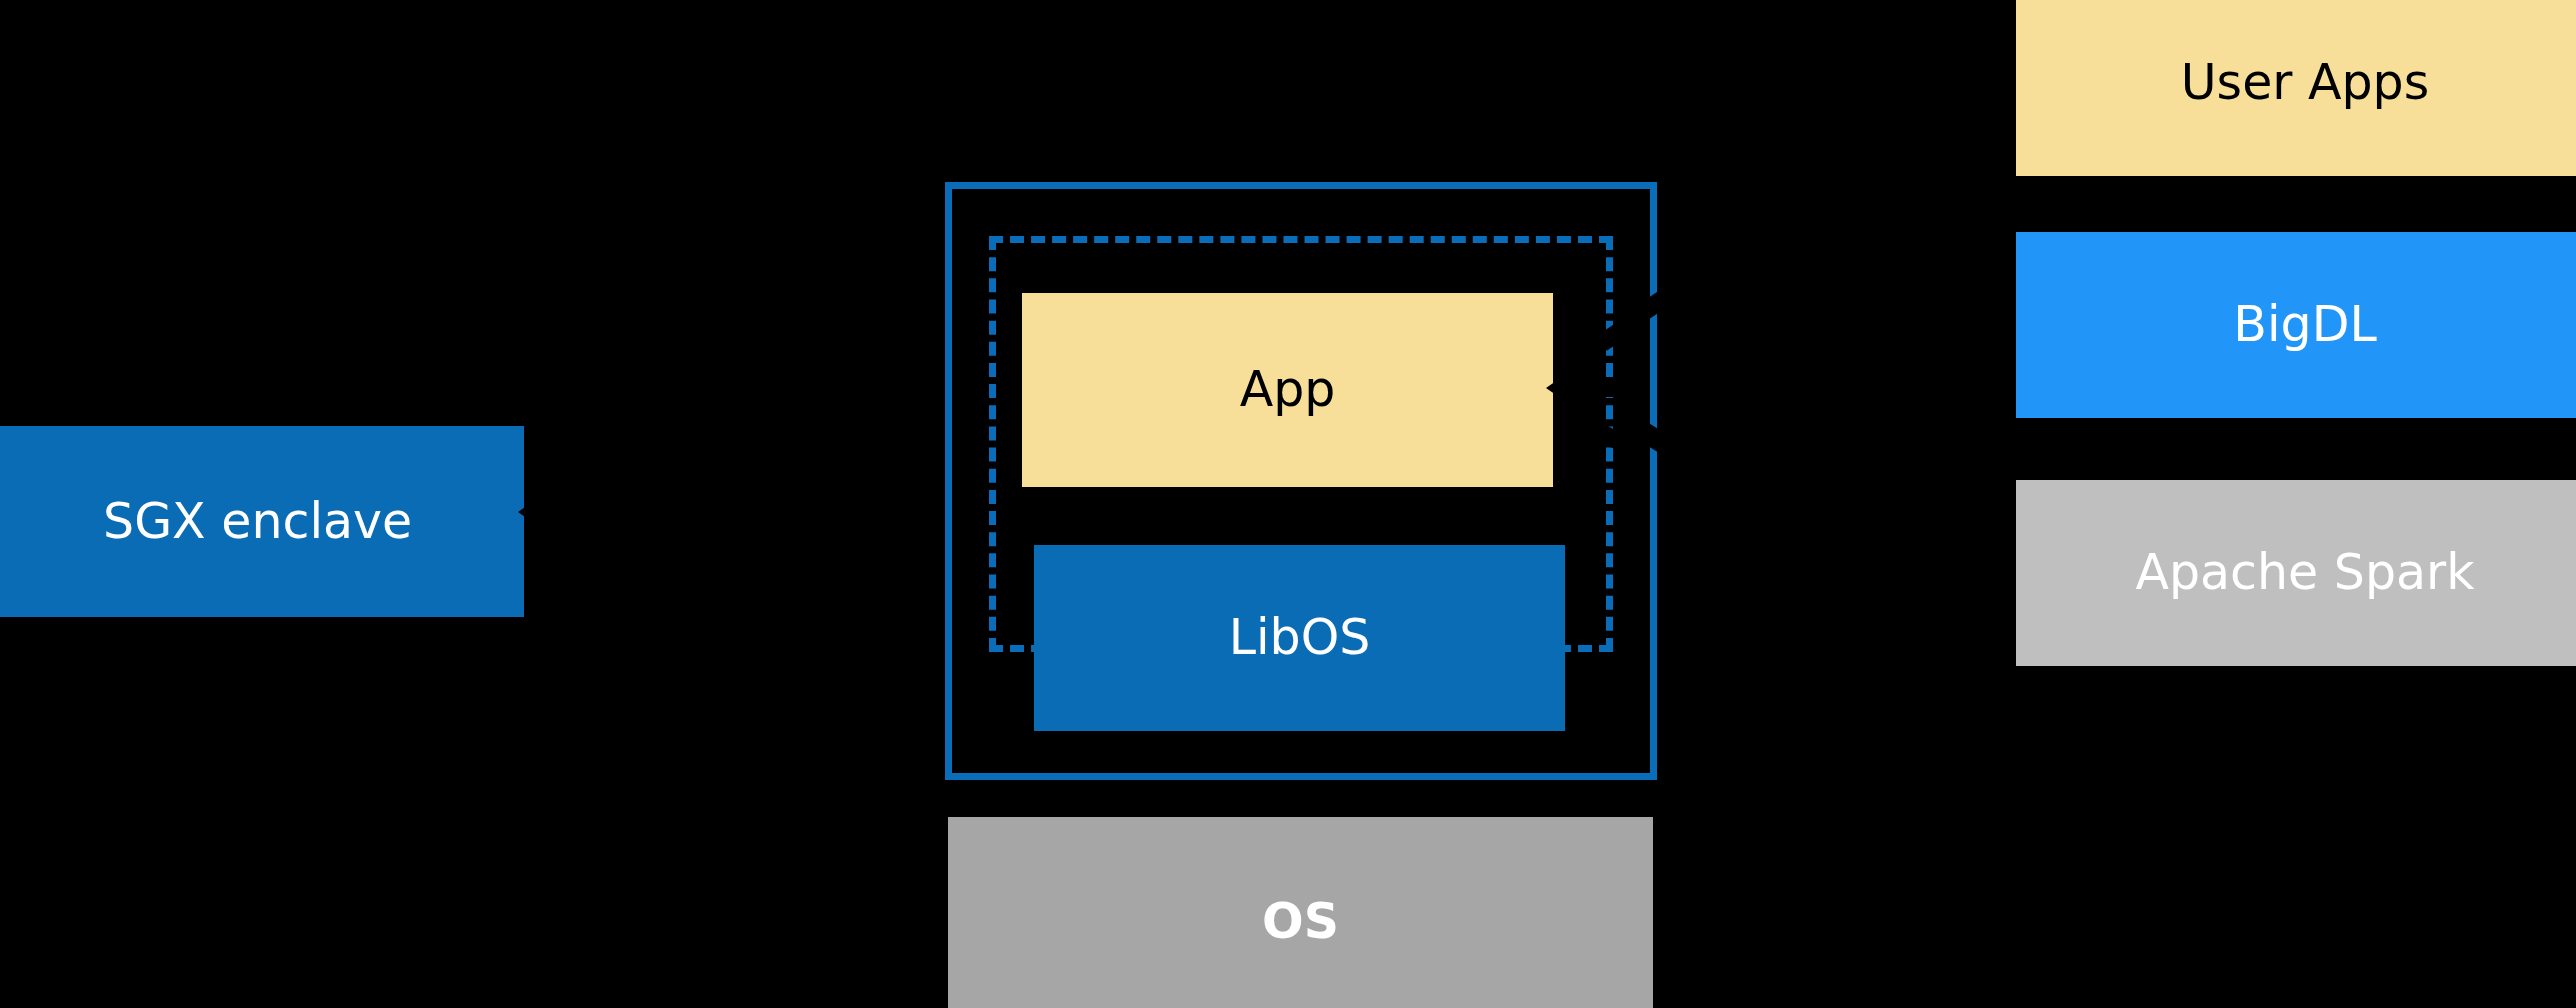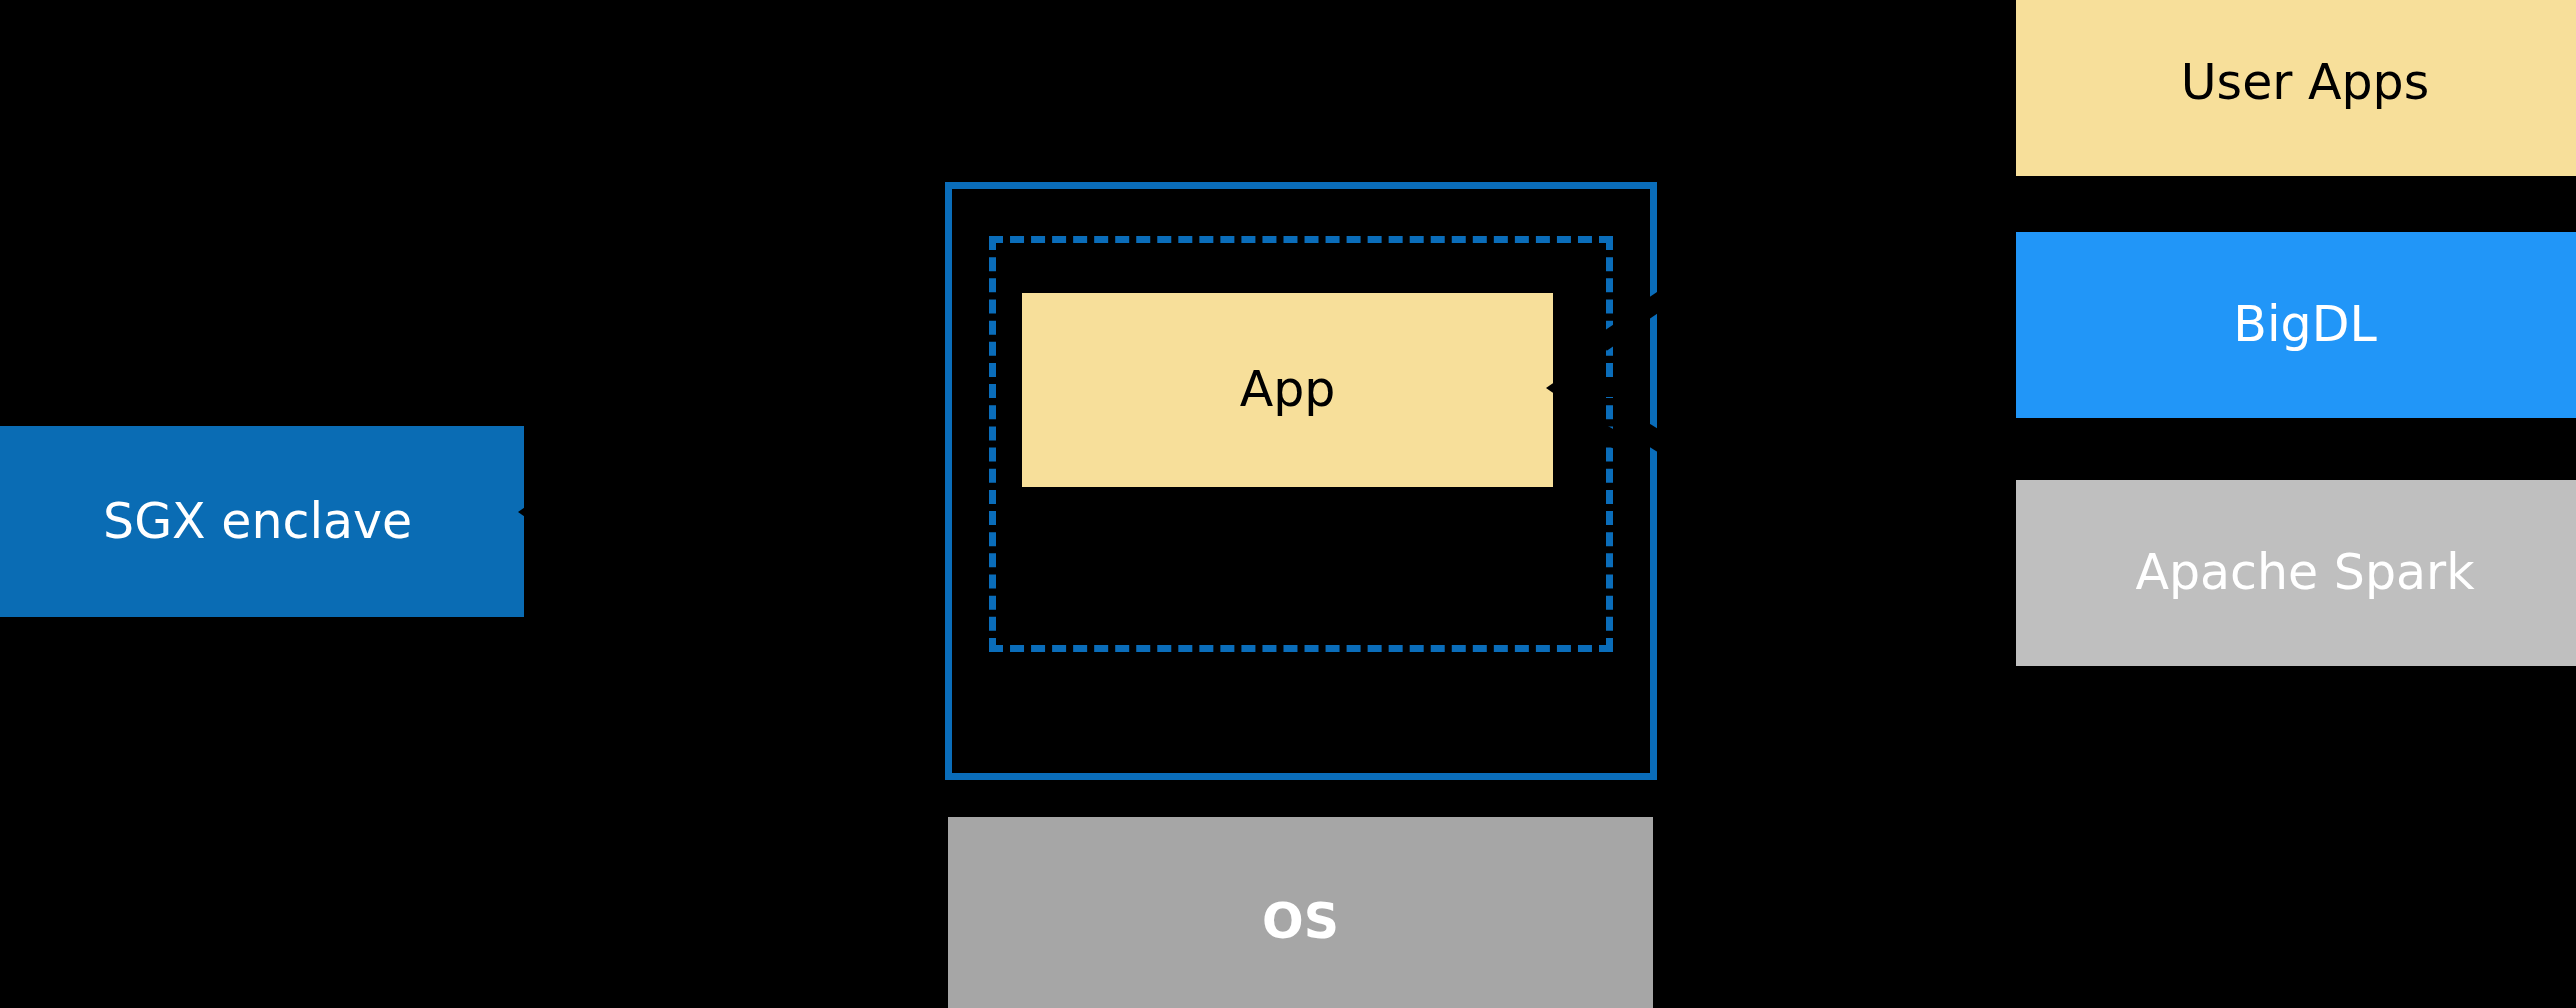--- a/index.html
+++ b/index.html
@@ -178,20 +178,23 @@
   <div class="leader-break" id="leader-break-solid-upper"></div>
   <div class="leader-break" id="leader-break-dashed-mid"></div>
   <div class="leader-break" id="leader-break-dashed-lower"></div>
   <div class="leader-break" id="leader-break-solid-lower"></div>
 
   <div class="box" id="app-box">
     <span class="label">App</span>
   </div>
   <div class="arrowhead" id="arrow-app-connector"></div>
 
+  <div class="box" id="libos-box">
+    <span class="label">LibOS</span>
+  </div>
 
   <div class="box" id="os-box">
     <span class="label">OS</span>
   </div>
 
   <div class="box" id="user-apps-box">
     <span class="label">User Apps</span>
   </div>
 
   <div class="box" id="bigdl-box">

